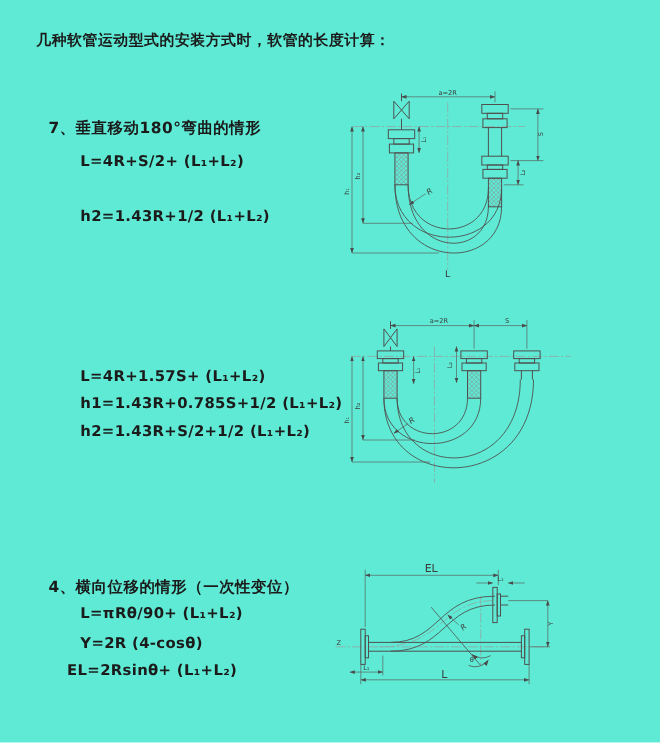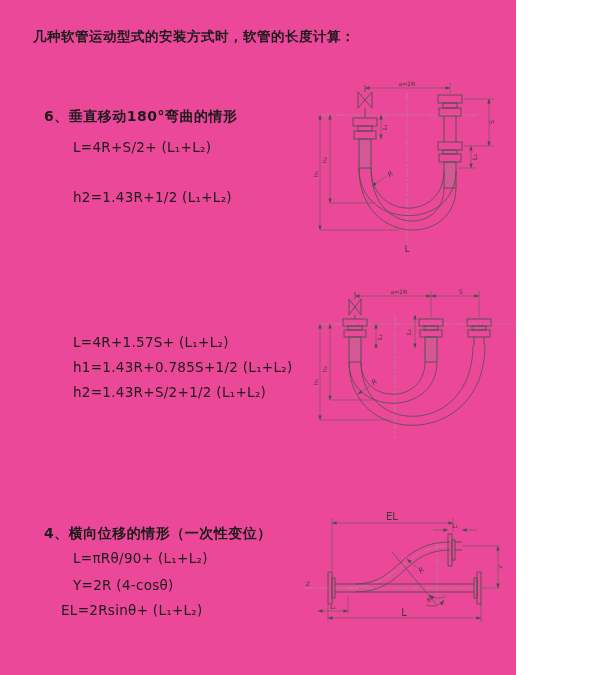--- a/index.html
+++ b/index.html
@@ -1,35 +1,35 @@
 <!DOCTYPE html>
 <html><head>
 <meta charset="utf-8">
 <style>
   html,body{margin:0;padding:0;background:#ffffff;}
-  .page{position:relative;width:516px;height:675px;background:#ec4899;overflow:hidden;
+  .page{position:relative;width:600px;height:675px;background:#5eead4;overflow:hidden;
         font-family:"DejaVu Sans","Liberation Sans",sans-serif;color:#1b1b1b;}
-  .t{position:absolute;white-space:nowrap;}
+  .t{position:absolute;white-space:nowrap;font-weight:bold;}
   .title{font-size:13.5px;font-weight:bold;letter-spacing:0.5px;}
   .heading{font-size:14px;font-weight:bold;letter-spacing:0.5px;}
   .formula{font-size:13.5px;letter-spacing:0.3px;}
   svg{position:absolute;}
   svg text{font-family:"DejaVu Sans","Liberation Sans",sans-serif;fill:#3a3a3a;}
   .dimtxt{font-size:6px;}
   .biglbl{font-size:8.5px;}
   .rlbl{font-size:7px;font-style:italic;}
 </style>
 </head>
 <body>
 
 <div class="page">
 
   <div class="t title" style="left:33px;top:28px">几种软管运动型式的安装方式时，软管的长度计算：</div>
 
-  <div class="t heading" style="left:44px;top:108px">6、垂直移动180°弯曲的情形</div>
+  <div class="t heading" style="left:44px;top:108px">7、垂直移动180°弯曲的情形</div>
   <div class="t formula" style="left:73px;top:139px">L=4R+S/2+ (L₁+L₂)</div>
   <div class="t formula" style="left:73px;top:189px">h2=1.43R+1/2 (L₁+L₂)</div>
 
   <div class="t formula" style="left:73px;top:334px">L=4R+1.57S+ (L₁+L₂)</div>
   <div class="t formula" style="left:73px;top:359px">h1=1.43R+0.785S+1/2 (L₁+L₂)</div>
   <div class="t formula" style="left:73px;top:384px">h2=1.43R+S/2+1/2 (L₁+L₂)</div>
 
   <div class="t heading" style="left:44px;top:525px">4、横向位移的情形（一次性变位）</div>
   <div class="t formula" style="left:73px;top:550px">L=πRθ/90+ (L₁+L₂)</div>
   <div class="t formula" style="left:73px;top:577px">Y=2R (4-cosθ)</div>

